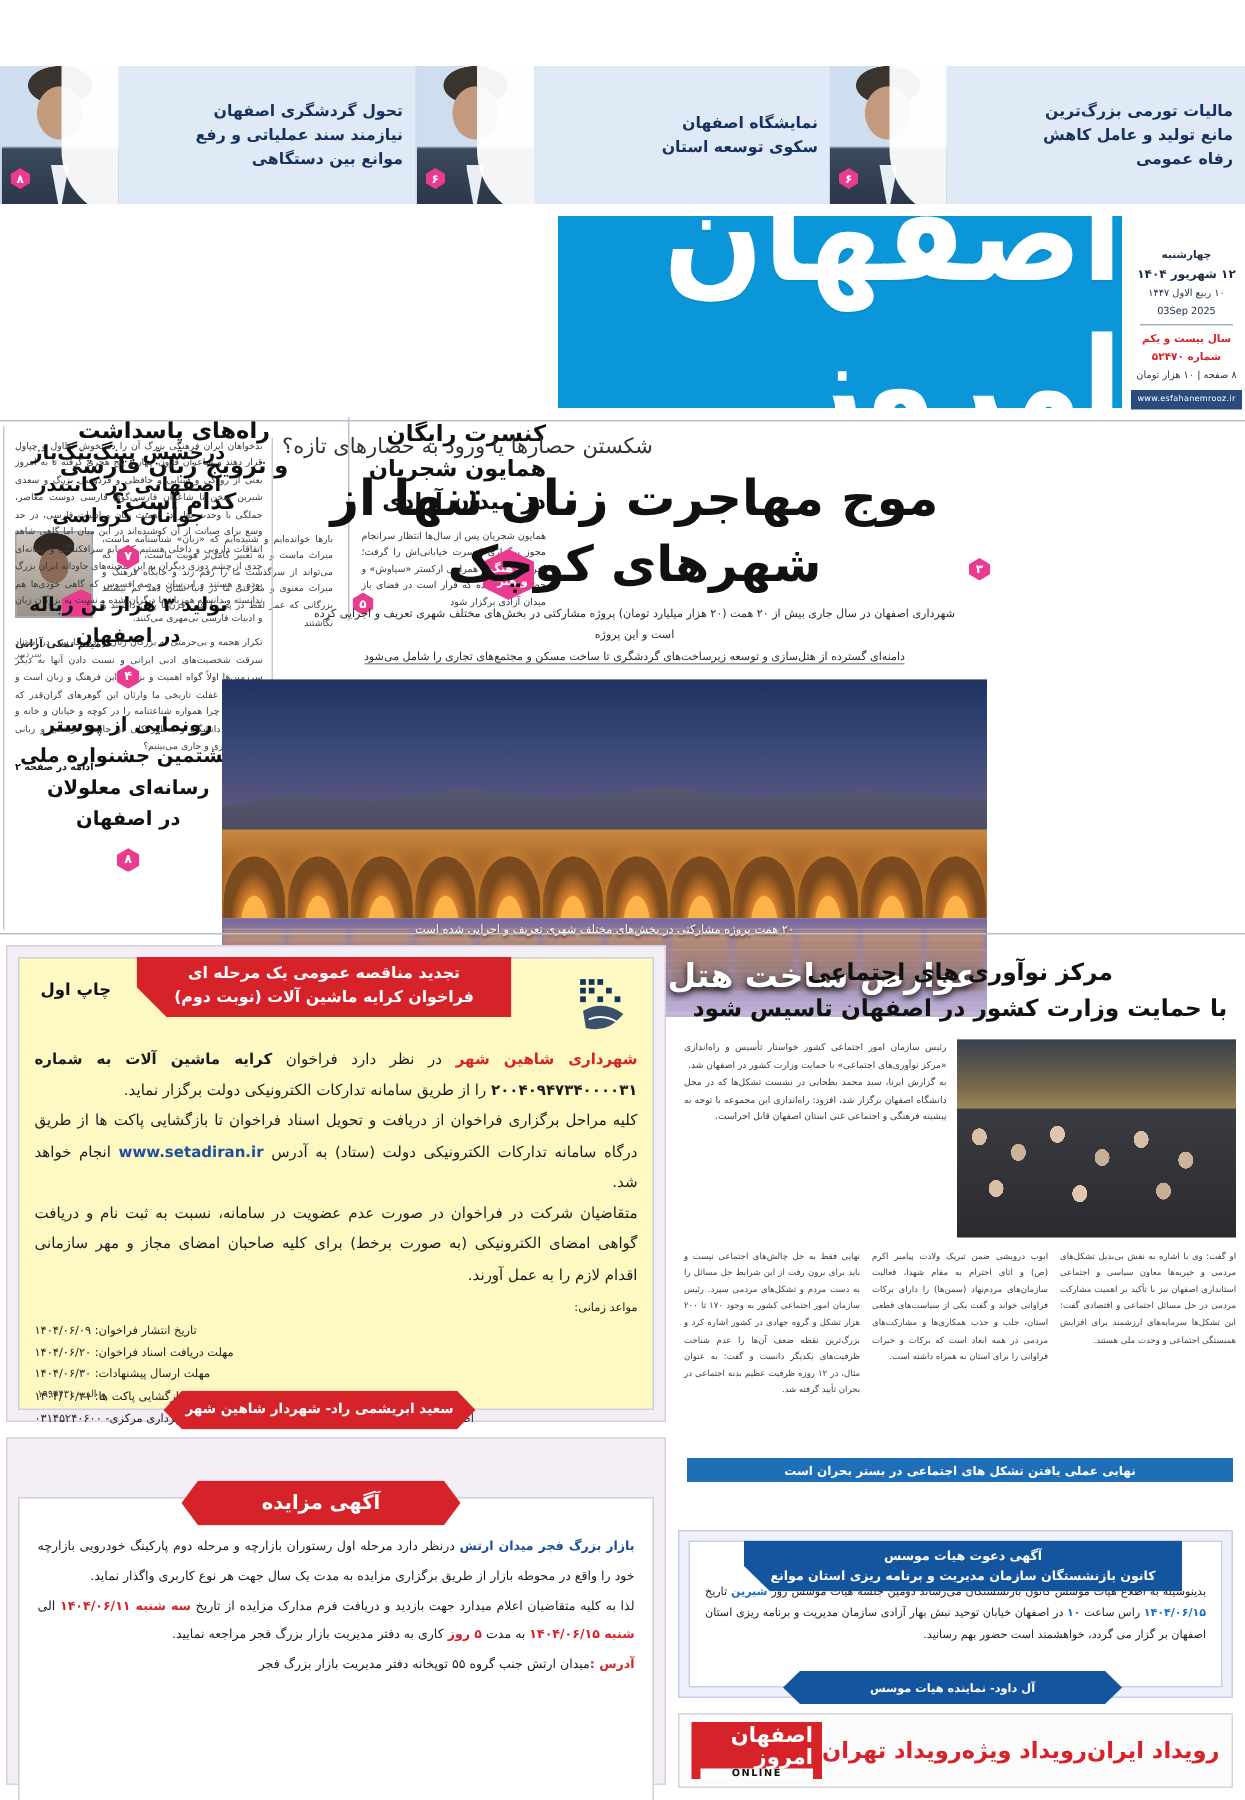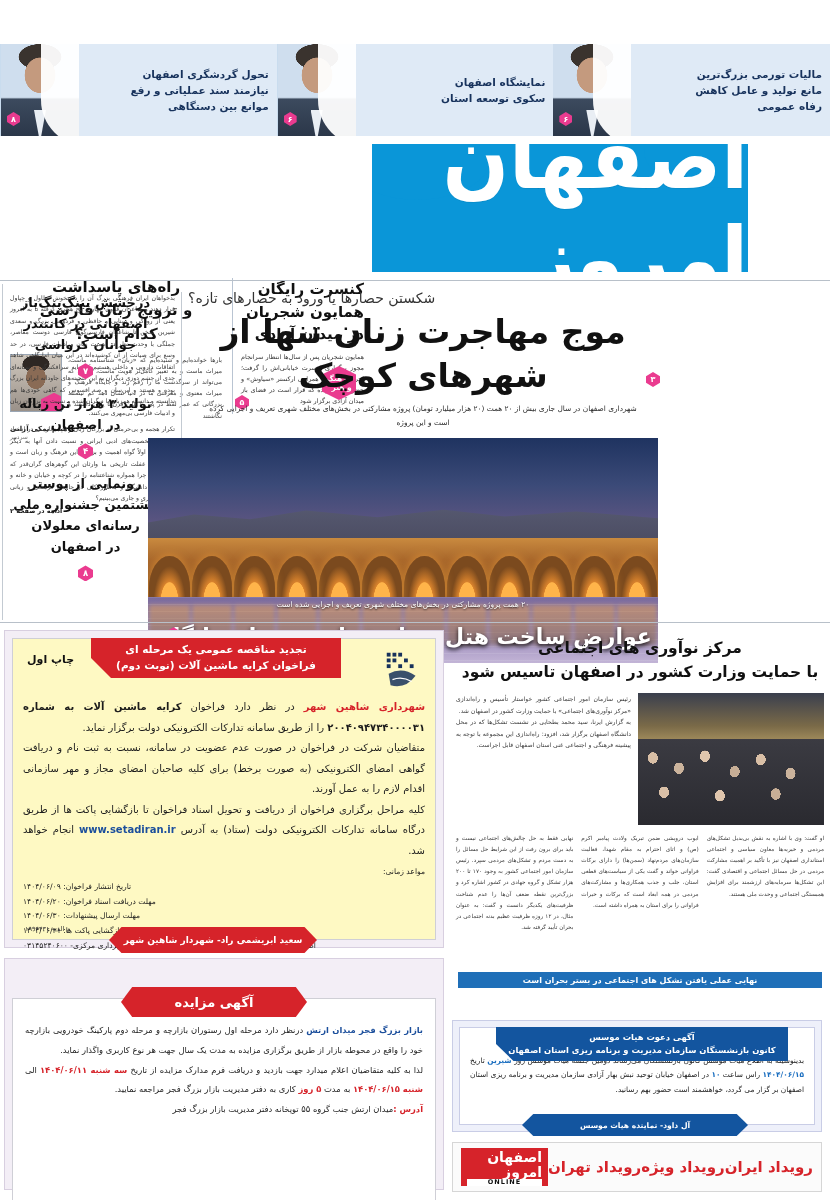--- a/index.html
+++ b/index.html
@@ -395,20 +395,31 @@
   </div>
 
   <div class="masthead">
 
     <div class="logo-box">
       <div class="logo-swash"></div>
       <div class="logo-swash2"></div>
       <div class="logo-text">اصفهان امروز</div>
     </div>
 
+    <div class="dateblock">
+      <div class="d1">چهارشنبه</div>
+      <div class="d2">۱۲ شهریور ۱۴۰۴</div>
+      <div>۱۰ ربیع الاول ۱۴۴۷</div>
+      <div>03Sep 2025</div>
+      <hr>
+      <div class="red">سال بیست و یکم</div>
+      <div class="red">شماره ۵۲۴۷۰</div>
+      <div>۸ صفحه | ۱۰ هزار تومان</div>
+      <div class="site">www.esfahanemrooz.ir</div>
+    </div>
 
     <div class="concert">
       <h3 style="white-space:pre-line">کنسرت رایگان
 همایون شجریان
 در میدان آزادی</h3>
       <p>همایون شجریان پس از سال‌ها انتظار سرانجام مجوز برگزاری کنسرت خیابانی‌اش را گرفت؛ اجرایی رایگان با همراهی ارکستر «سیاوش» و حضور ۳۰ نوازنده که قرار است در فضای باز میدان آزادی برگزار شود</p>
       <div class="badge-diamond" style="left:2px; bottom:4px;">۵</div>
     </div>
     <div class="culture-tag" style="white-space:pre-line">فرهنگ
 و هنر</div>
@@ -458,20 +469,23 @@
 رسانه‌ای معلولان
 در اصفهان</h4>
       <div class="sb-dia">۸</div>
     </div>
   </div>
 
   <div class="lead">
     <div class="kicker">شکستن حصارها یا ورود به حصارهای تازه؟</div>
     <h1>موج مهاجرت زنان تنها از شهرهای کوچک</h1>
     <div class="lead-sub">شهرداری اصفهان در سال جاری بیش از ۲۰ همت (۲۰ هزار میلیارد تومان) پروژه مشارکتی در بخش‌های مختلف شهری تعریف و اجرایی کرده است و این پروژه</div>
+    <div class="lead-sub" style="margin-top:1px">
+      <u>دامنه‌ای گسترده از هتل‌سازی و توسعه زیرساخت‌های گردشگری تا ساخت مسکن و مجتمع‌های تجاری را شامل می‌شود</u>
+    </div>
     <div class="lead-dia">۳</div>
 
     <div class="lead-photo">
       <div class="sky"></div>
       <div class="hills"></div>
       <div class="bridge"></div>
       <div class="arches">
         <div class="arch"></div>
         <div class="arch"></div>
         <div class="arch"></div>
@@ -528,25 +542,25 @@
           <rect x="30" y="18" width="4" height="4"></rect>
           <path d="M8 28 q14 -8 28 2 q-10 14 -26 10 z" opacity=".85"></path>
           <path d="M12 34 q10 -4 20 2" stroke="#fff" stroke-width="1.4" fill="none"></path>
         </g>
       </svg>
 
       <div class="tender-body">
         <p>
           <span class="red">شهرداری شاهین شهر</span><span> در نظر دارد فراخوان </span><span class="b">کرایه ماشین آلات به شماره ۲۰۰۴۰۹۴۷۳۴۰۰۰۰۳۱</span><span> را از طریق سامانه تدارکات الکترونیکی دولت برگزار نماید.</span>
         </p>
-        <p>متقاضیان شرکت در فراخوان در صورت عدم عضویت در سامانه، نسبت به ثبت نام و دریافت گواهی امضای الکترونیکی (به صورت برخط) برای کلیه صاحبان امضای مجاز و مهر سازمانی اقدام لازم را به عمل آورند.</p>
         <p>
           <span>کلیه مراحل برگزاری فراخوان از دریافت و تحویل اسناد فراخوان تا بازگشایی پاکت ها از طریق درگاه سامانه تدارکات الکترونیکی دولت (ستاد) به آدرس</span>
           <span class="blue" style="direction:ltr;display:inline-block">www.setadiran.ir</span><span> انجام خواهد شد.</span>
         </p>
+        <p>متقاضیان شرکت در فراخوان در صورت عدم عضویت در سامانه، نسبت به ثبت نام و دریافت گواهی امضای الکترونیکی (به صورت برخط) برای کلیه صاحبان امضای مجاز و مهر سازمانی اقدام لازم را به عمل آورند.</p>
       </div>
 
       <div class="tender-dates">
         <div class="b red" style="text-align:right">مواعد زمانی:</div>
         <div>
           <span class="b red">تاریخ انتشار فراخوان:</span>
           <span class="b">۱۴۰۴/۰۶/۰۹</span>
         </div>
         <div>
           <span class="b red">مهلت دریافت اسناد فراخوان:</span>
@@ -606,21 +620,21 @@
       <p>نهایی فقط به حل چالش‌های اجتماعی نیست و باید برای برون رفت از این شرایط حل مسائل را به دست مردم و تشکل‌های مردمی سپرد. رئیس سازمان امور اجتماعی کشور به وجود ۱۷۰ تا ۲۰۰ هزار تشکل و گروه جهادی در کشور اشاره کرد و بزرگ‌ترین نقطه ضعف آن‌ها را عدم شناخت ظرفیت‌های یکدیگر دانست و گفت: به عنوان مثال، در ۱۲ روزه ظرفیت عظیم بدنه اجتماعی در بحران تأیید گرفته شد.</p>
     </div>
   </div>
 
   <div class="blue-banner">نهایی عملی یافتن تشکل های اجتماعی در بستر بحران است</div>
 
   <div class="invite">
     <div class="invite-inner">
       <div class="invite-ribbon">
         <span>آگهی دعوت هیات موسس</span>
-        <span>کانون بازنشستگان سازمان مدیریت و برنامه ریزی استان اصفهان</span>
+        <span>کانون بازنشستگان سازمان مدیریت و برنامه ریزی استان موانع</span>
       </div>
       <div class="invite-body">
         <span>بدینوسیله به اطلاع هیات موسس کانون بازنشستگان می‌رساند دومین جلسه هیات موسس روز </span><span class="blue">شیرین</span><span> تاریخ </span><span class="blue">۱۴۰۴/۰۶/۱۵</span><span> راس ساعت </span><span class="blue">۱۰</span><span> در اصفهان خیابان توحید نبش بهار آزادی سازمان مدیریت و برنامه ریزی استان اصفهان بر گزار می گردد، خواهشمند است حضور بهم رسانید.</span>
       </div>
       <div class="invite-sign">آل داود- نماینده هیات موسس</div>
     </div>
   </div>
 
   <div class="footer">
     <div class="flogo">رویداد ایران</div>

